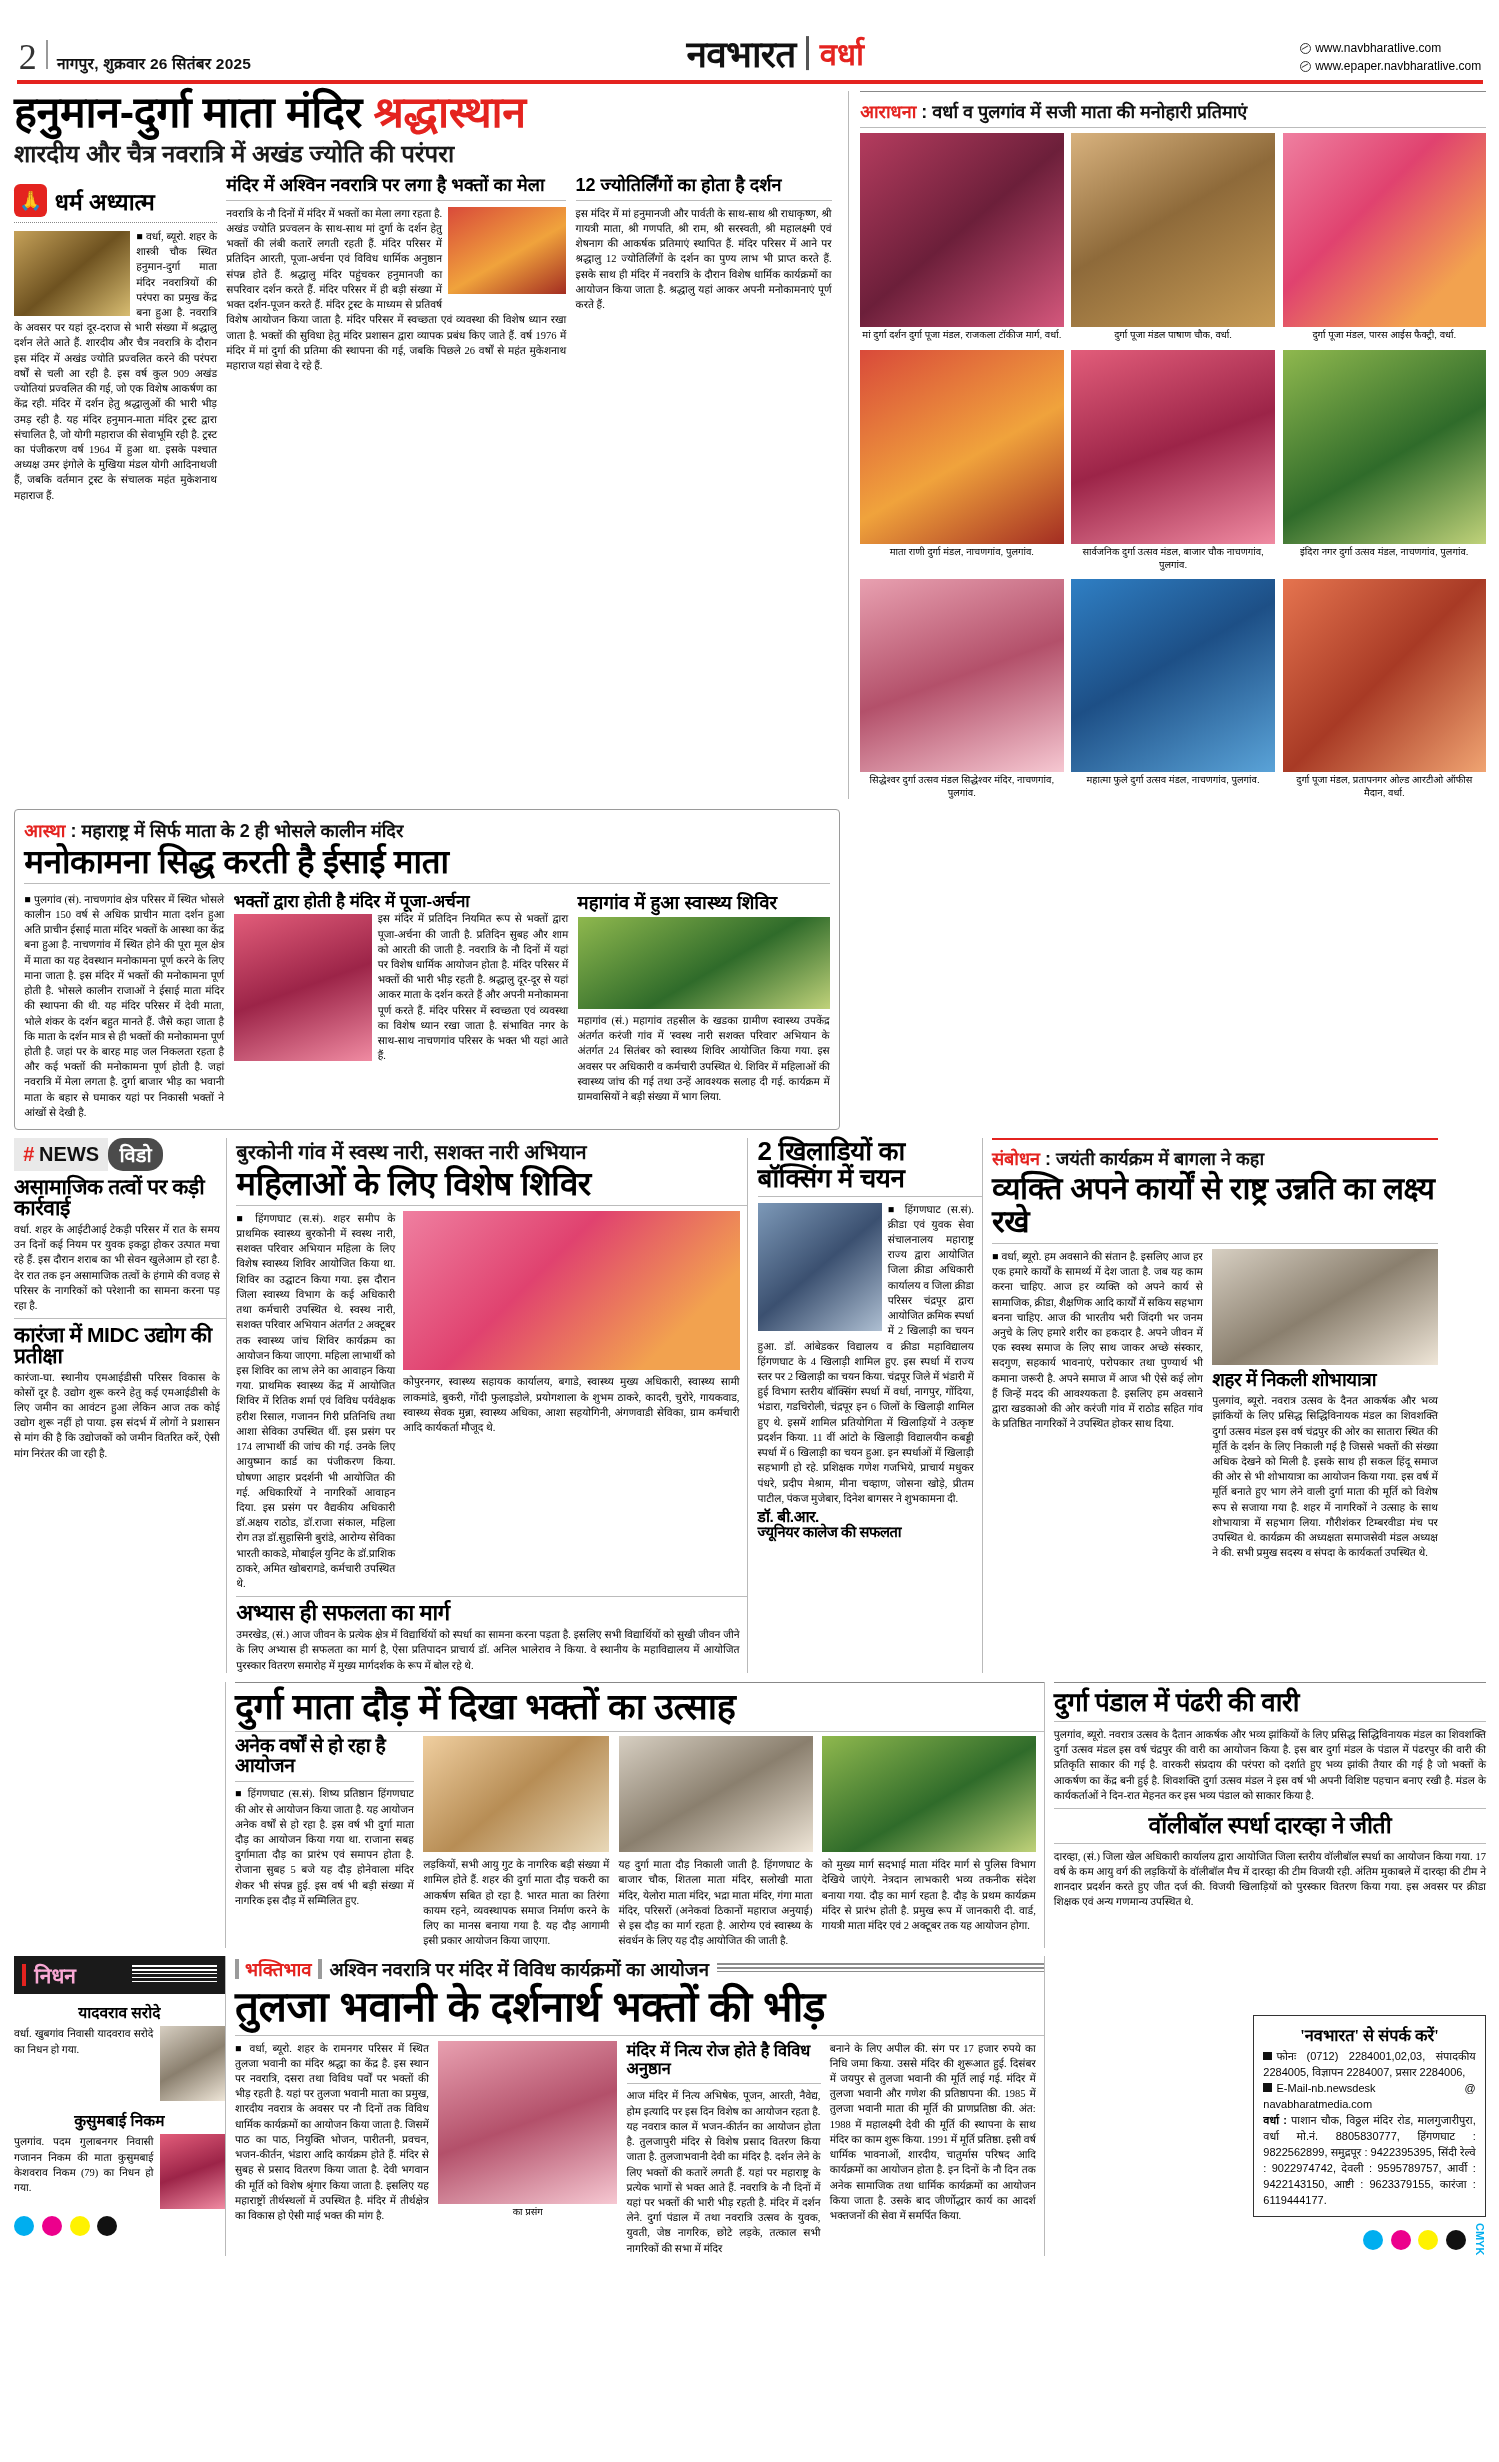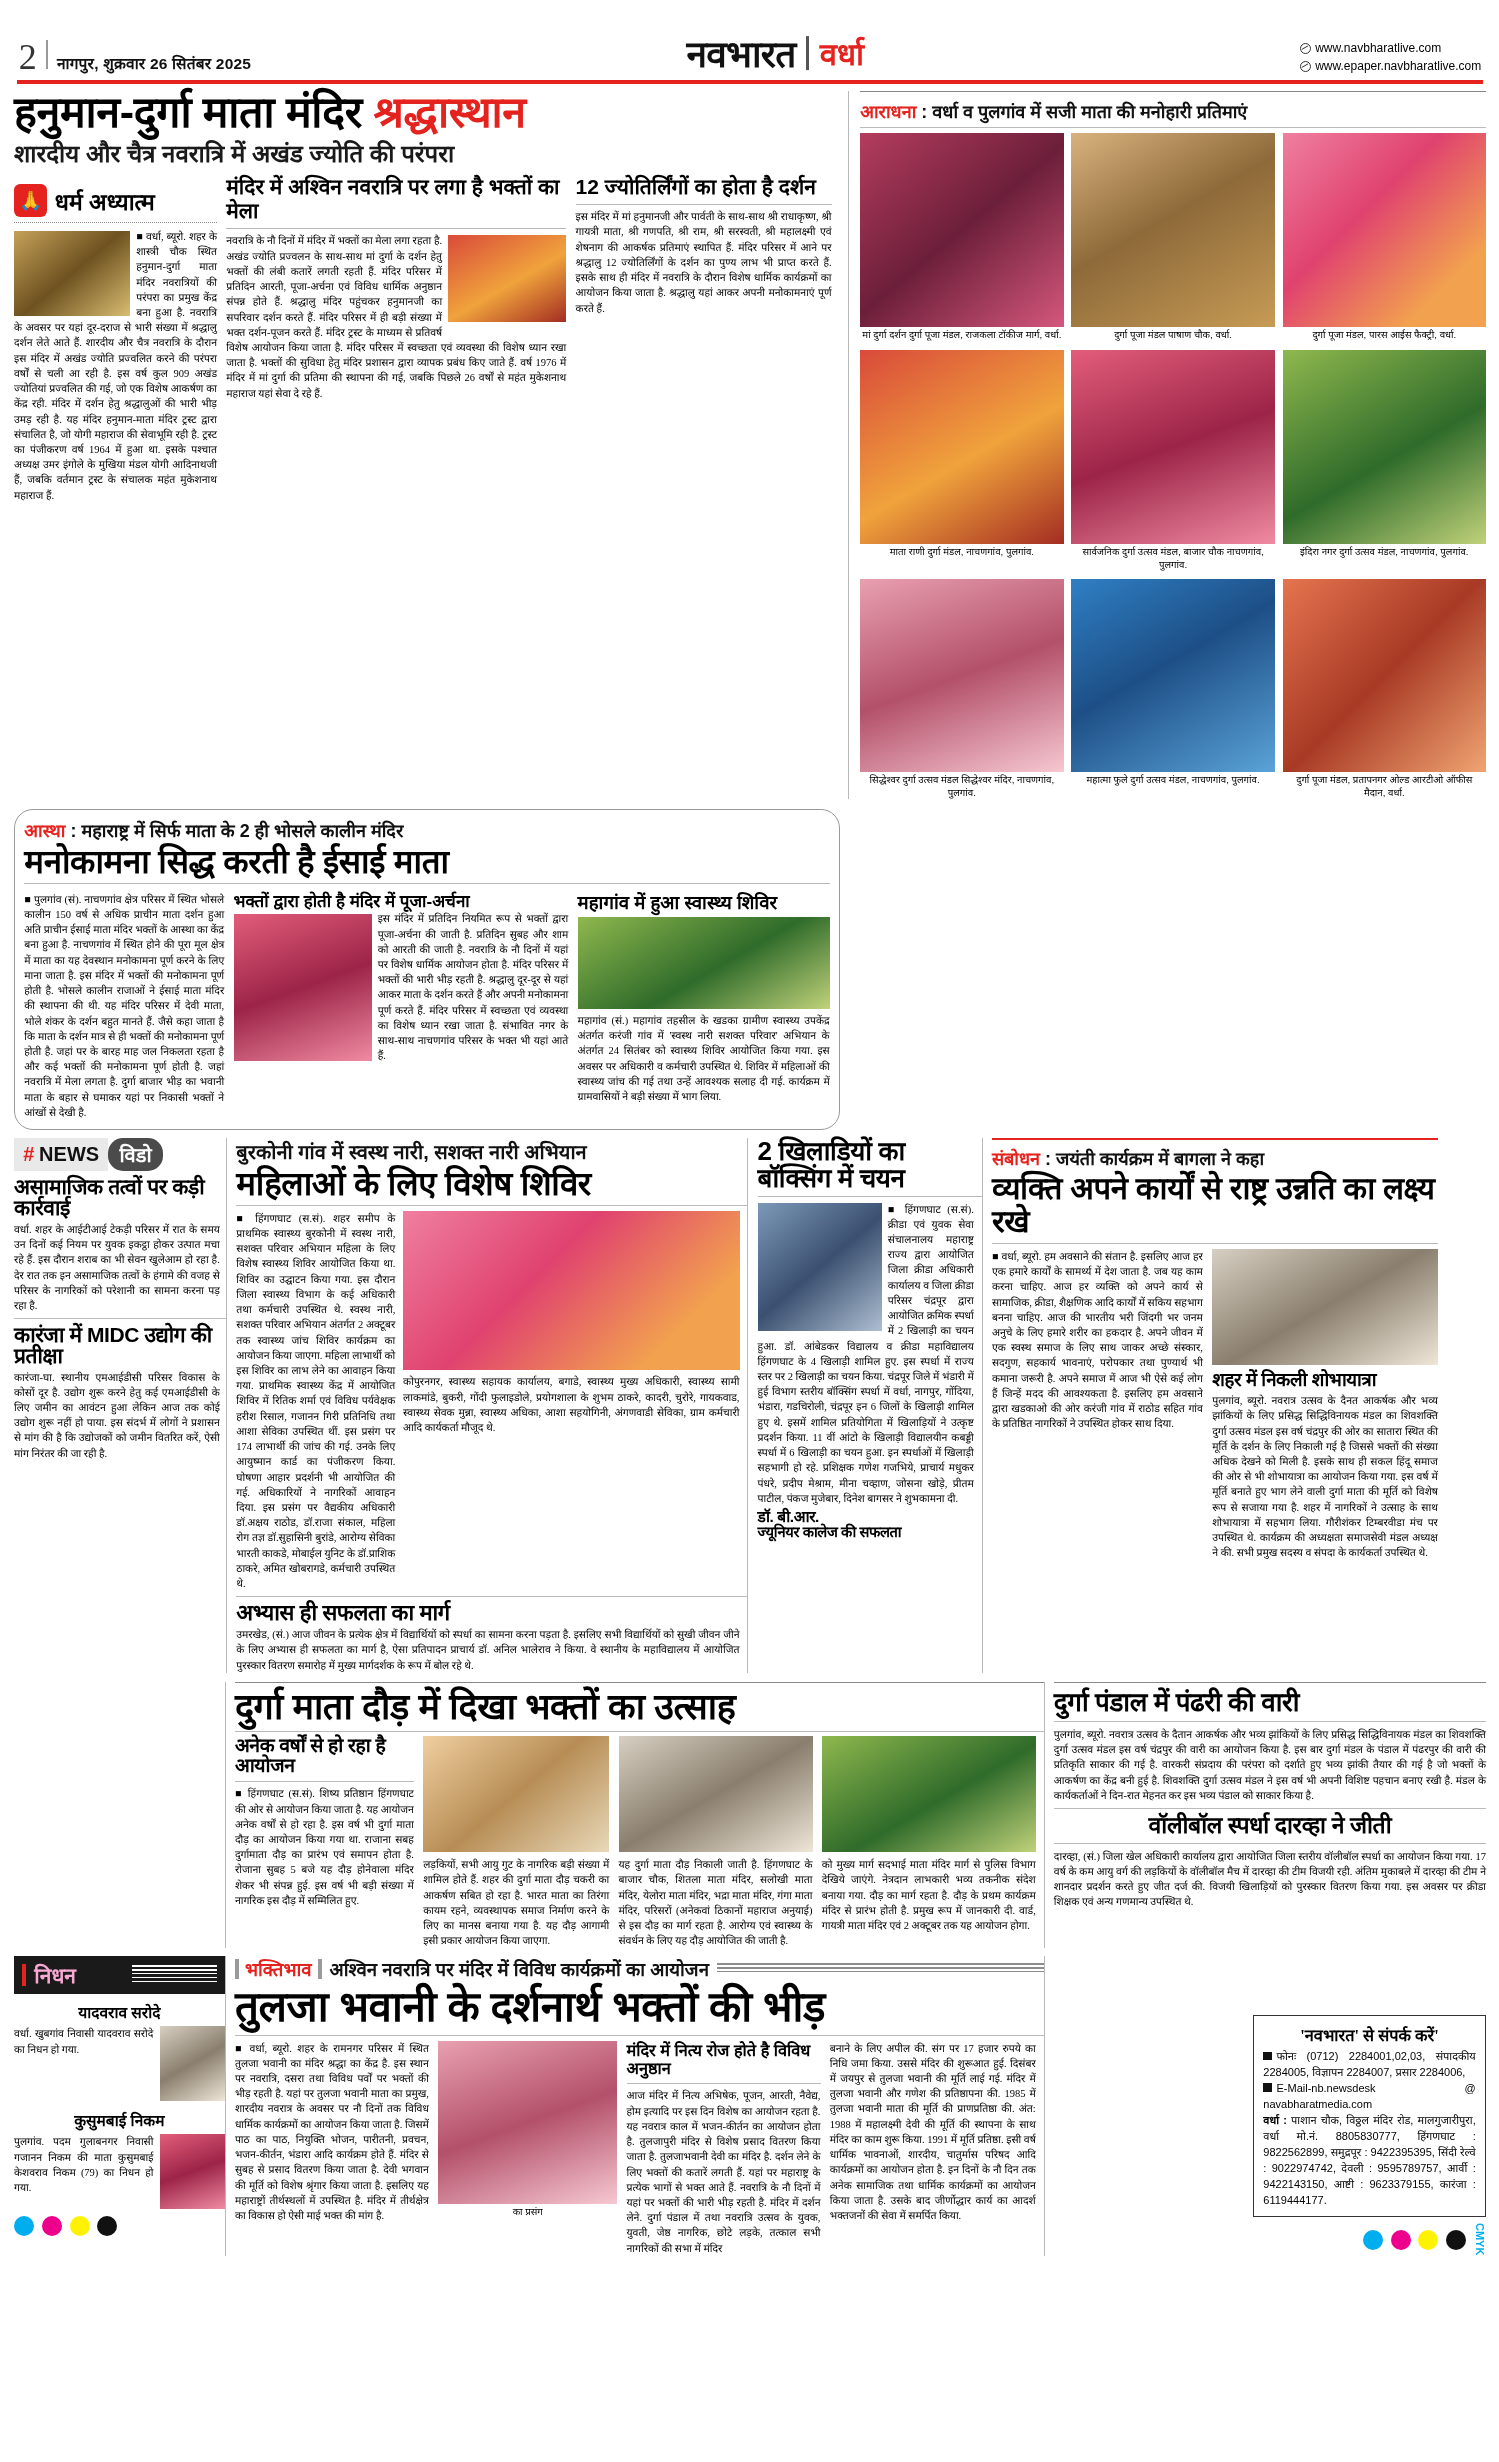--- a/index.html
+++ b/index.html
@@ -49,39 +49,39 @@
   .photo.p6{background:linear-gradient(160deg,#e25d7a,#9c2448 50%,#f08ba2);}
   .photo.p7{background:linear-gradient(140deg,#c5a159,#6e5220 50%,#d8bd72);}
   .photo.p8{background:linear-gradient(150deg,#2f7fc4,#1d4f86 45%,#5aa3d8);}
   .photo.p9{background:linear-gradient(135deg,#e5744f,#a83a25 50%,#f0a472);}
   .photo.p10{background:linear-gradient(150deg,#8fb84e,#2f6b2a 55%,#c0d27a);}
   .photo.p11{background:linear-gradient(140deg,#7d99b8,#3b5070 50%,#aebfd2);}
   .photo.p12{background:linear-gradient(150deg,#d7cfc2,#8a7f6e 50%,#efe6d8);}
   .photo.p13{background:linear-gradient(140deg,#f0cfa0,#b78d55 50%,#e8d8b8);}
   .photo.p14{background:linear-gradient(160deg,#e8a0b0,#b3506a 50%,#f6c8d2);}
 
-  .box { border:0.8px solid #9a9a9a; border-radius:19px; }
+  .box { border:0.8px solid #9a9a9a; border-radius:4px; }
   hr.thin { border:0; border-top:0.8px solid #bbb; margin:4.7px 0; }
   hr.thick { border:0; border-top:2.3px solid #e4231f; margin:6.2px 0; }
   hr.grey { border:0; border-top:1.6px solid #888; margin:6.2px 0; }
 
   
   .top-wrap { display:flex; gap:11px; padding-top:7.8px; }
   .top-left { width:826px; }
   .top-right { width:640px; border-left:0.8px solid #b9b9b9; padding-left:11px; }
 
   .lead-title { font-size:43px; line-height:1.0; }
   .lead-sub { font-family:"Liberation Sans",sans-serif; font-weight:900; font-size:24px; line-height:1.1; margin-top:6.2px; color:#1a1a1a;}
 
   .dharm-badge { display:flex; align-items:center; gap:7.8px; margin-top:9.3px;}
   .dharm-ico { width:33px;height:33px;background:#e4231f;border-radius:6.2px;display:flex;align-items:center;justify-content:center;color:#fff;font-size:18.6px;}
   .dharm-txt { font-family:"Liberation Sans",sans-serif;font-weight:900;font-size:23px;}
   .dotted { border-top:1.6px dotted #888; margin:4.7px 0 6.2px; }
 
-  .sub-h { font-family:"Liberation Sans",sans-serif; font-weight:900; font-size:21px; line-height:1.15; }
+  .sub-h { font-family:"Liberation Sans",sans-serif; font-weight:900; font-size:18px; line-height:1.15; }
 
   .threecol { display:flex; gap:9.3px; margin-top:7.8px; }
   .c1 { width:203px; } .c2 { width:340px; } .c3 { width:256px; }
 
   
   .pgrid { display:grid; grid-template-columns:repeat(3,1fr); gap:7.8px; }
   .pcell img, .pcell .photo { width:100%; }
 
   
   .mid-wrap { display:flex; gap:11px; margin-top:9.3px; }

